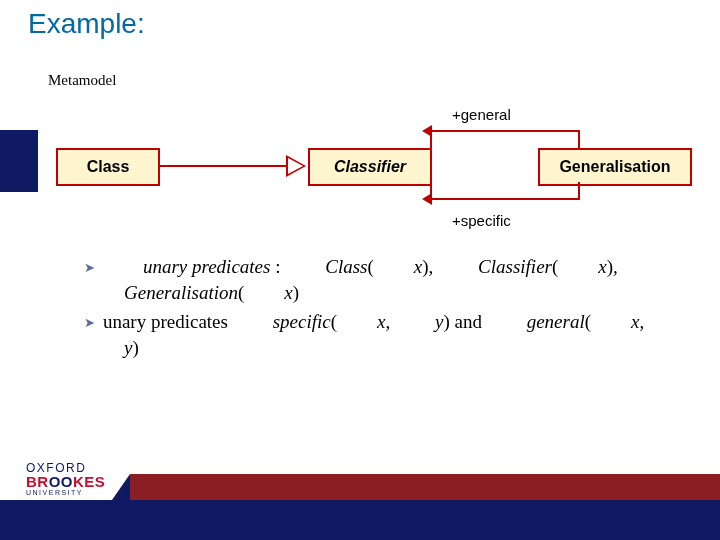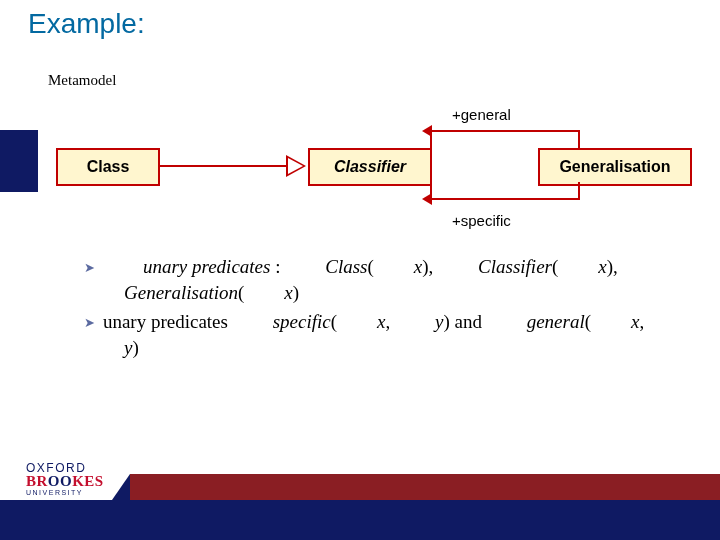--- a/index.html
+++ b/index.html
@@ -202,21 +202,20 @@
   .logo .ox {
     font-size: 12px;
     letter-spacing: 1.5px;
     color: #0f1a63;
   }
   .logo .brookes {
     font-size: 15px;
     font-weight: bold;
     color: #c40f2e;
     letter-spacing: 0.5px;
-    font-family: Liberation Serif, serif;
   }
   .logo .brookes .k { color: #0f1a63; }
   .logo .uni {
     font-size: 7px;
     letter-spacing: 1.5px;
     color: #0f1a63;
   }
 </style>
 </head>
 <body>

